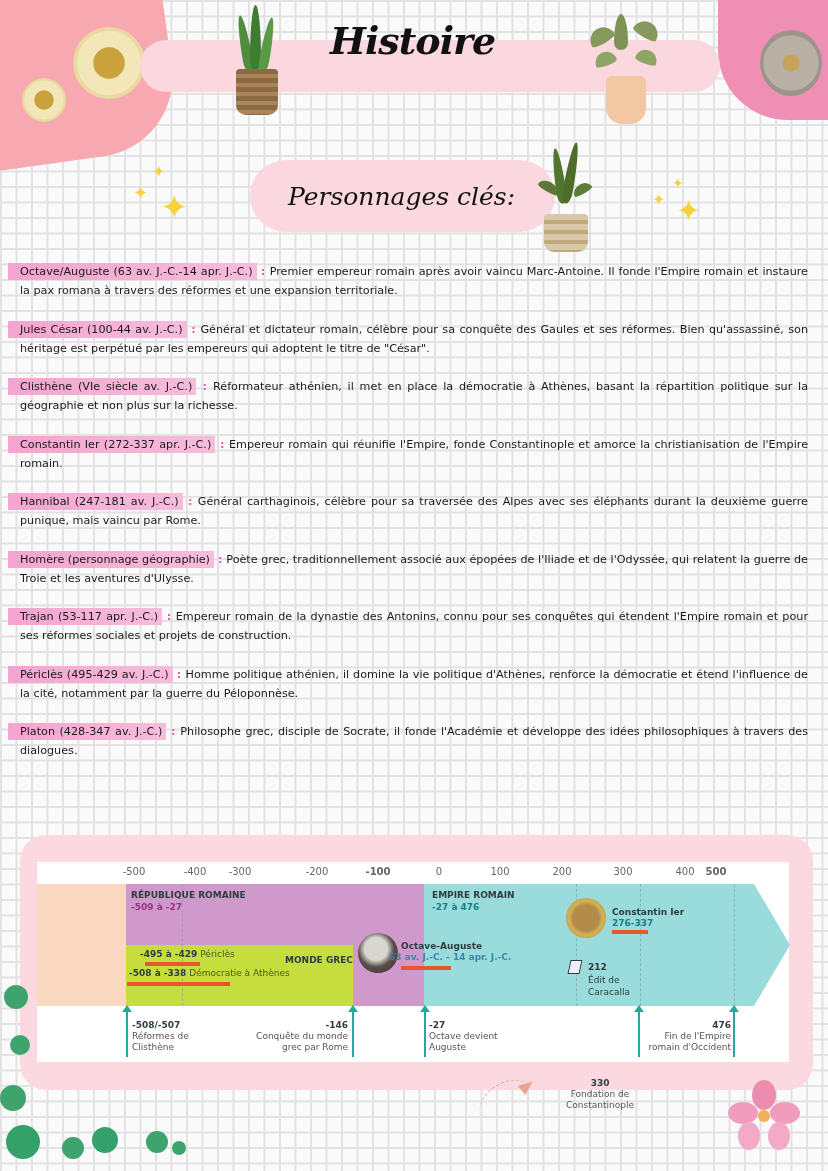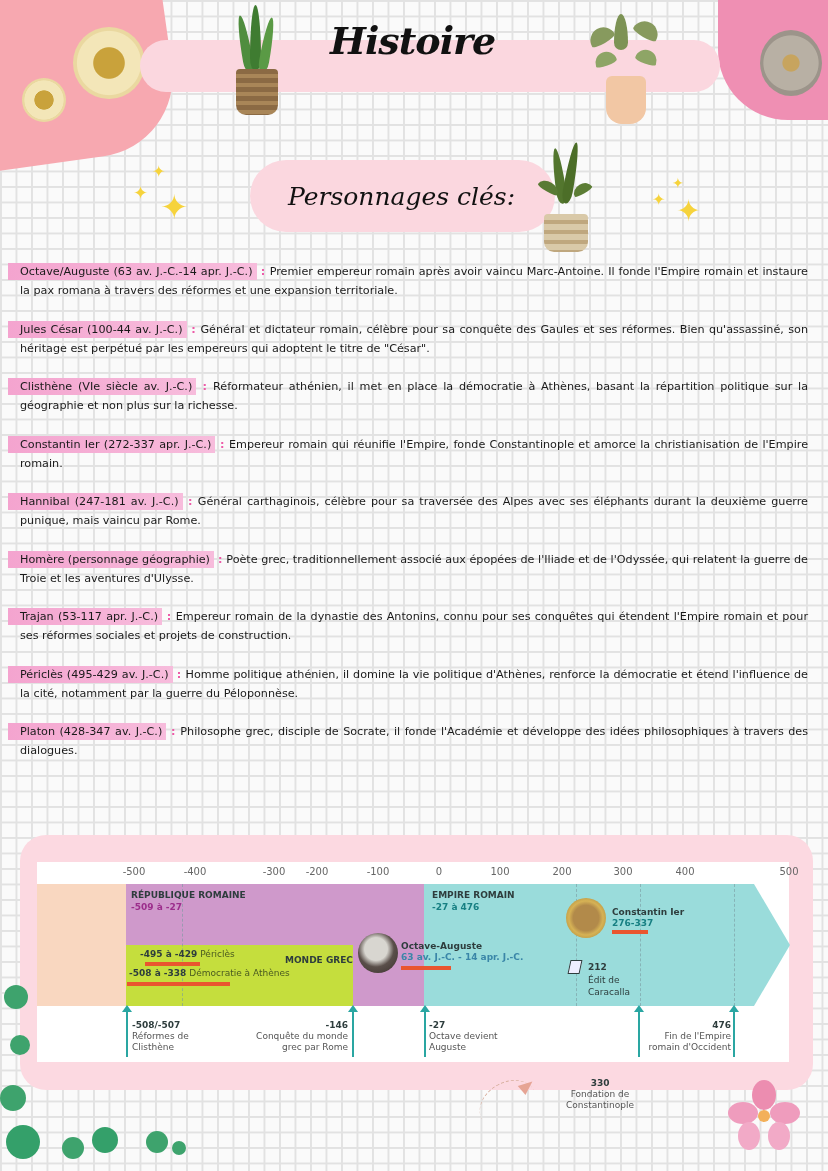--- a/index.html
+++ b/index.html
@@ -149,29 +149,29 @@
   <p class="entry"><span class="name">Trajan (53-117 apr. J.-C.)</span><span class="colon"> : </span><span>Empereur romain de la dynastie des Antonins, connu pour ses conquêtes qui étendent l'Empire romain et pour ses réformes sociales et projets de construction.</span></p>
   <p class="entry"><span class="name">Périclès (495-429 av. J.-C.)</span><span class="colon"> : </span><span>Homme politique athénien, il domine la vie politique d'Athènes, renforce la démocratie et étend l'influence de la cité, notamment par la guerre du Péloponnèse.</span></p>
   <p class="entry"><span class="name">Platon (428-347 av. J.-C.)</span><span class="colon"> : </span><span>Philosophe grec, disciple de Socrate, il fonde l'Académie et développe des idées philosophiques à travers des dialogues.</span></p>
 </div>
 
 <div class="abs tl-frame"></div>
 <div class="abs tl-box"></div>
 
 <div class="abs axis-label" style="left:134px;">-500</div>
 <div class="abs axis-label" style="left:195px;">-400</div>
-<div class="abs axis-label" style="left:274px;">-300</div>
+<div class="abs axis-label" style="left:240px;">-300</div>
 <div class="abs axis-label" style="left:317px;">-200</div>
-<div class="abs axis-label" style="left:378px;">-100</div>
+<div class="abs axis-label" style="left:378px;font-weight:bold;">-100</div>
 <div class="abs axis-label" style="left:439px;">0</div>
 <div class="abs axis-label" style="left:500px;">100</div>
 <div class="abs axis-label" style="left:562px;">200</div>
 <div class="abs axis-label" style="left:623px;">300</div>
 <div class="abs axis-label" style="left:685px;">400</div>
-<div class="abs axis-label" style="left:789px;">500</div>
+<div class="abs axis-label" style="left:716px;font-weight:bold;">500</div>
 
 <div class="abs band-peach" style="left:37px;top:884px;width:89px;height:122px;"></div>
 <div class="abs band-purple" style="left:126px;top:884px;width:298px;height:122px;"></div>
 <div class="abs band-teal" style="left:424px;top:884px;width:330px;height:122px;"></div>
 <div class="abs" style="left:754px;top:884px;width:0;height:0;border-top:61px solid transparent;border-bottom:61px solid transparent;border-left:36px solid #9adcdb;"></div>
 <div class="abs band-green" style="left:126px;top:945px;width:227px;height:61px;"></div>
 
 <div class="abs dash" style="left:182px;top:884px;height:122px;"></div>
 <div class="abs dash" style="left:576px;top:884px;height:122px;"></div>
 <div class="abs dash" style="left:640px;top:884px;height:122px;"></div>
@@ -184,21 +184,21 @@
 <div class="abs small bold teal-t" style="left:432px;top:902px;">-27 à 476</div>
 
 <div class="abs small bold dark" style="left:285px;top:955px;">MONDE GREC</div>
 <div class="abs small" style="left:140px;top:949px;"><span class="bold dark">-495 à -429</span> <span style="color:#4a5a20">Périclès</span></div>
 <div class="abs redbar" style="left:145px;top:962px;width:55px;"></div>
 <div class="abs small" style="left:129px;top:968px;"><span class="bold dark">-508 à -338</span> <span style="color:#4a5a20">Démocratie à Athènes</span></div>
 <div class="abs redbar" style="left:127px;top:982px;width:103px;"></div>
 
 <div class="abs portrait" style="left:358px;top:933px;width:40px;height:40px;background:radial-gradient(circle at 45% 40%,#d8d6d0 0 35%,#5a4f4a 55%,#3a302c 100%);"></div>
 <div class="abs small bold dark" style="left:401px;top:941px;">Octave-Auguste</div>
-<div class="abs small bold" style="left:401px;top:952px;color:#3a86a8;">63 av. J.-C. - 14 apr. J.-C.</div>
+<div class="abs small bold" style="left:389px;top:952px;color:#3a86a8;">63 av. J.-C. - 14 apr. J.-C.</div>
 <div class="abs redbar" style="left:401px;top:966px;width:50px;"></div>
 
 <div class="abs portrait" style="left:566px;top:898px;width:40px;height:40px;background:radial-gradient(circle,#b28a4a 0 45%,#d6b255 60%,#9a7a32 100%);"></div>
 <div class="abs small bold dark" style="left:612px;top:907px;">Constantin Ier</div>
 <div class="abs small bold teal-t" style="left:612px;top:918px;">276-337</div>
 <div class="abs redbar" style="left:612px;top:930px;width:36px;"></div>
 
 <div class="abs" style="left:569px;top:960px;width:12px;height:14px;border:1.5px solid #2e3d3d;transform:skewX(-12deg);background:#eef;"></div>
 <div class="abs small bold dark" style="left:588px;top:962px;">212</div>
 <div class="abs small dark" style="left:588px;top:975px;">Édit de</div>

